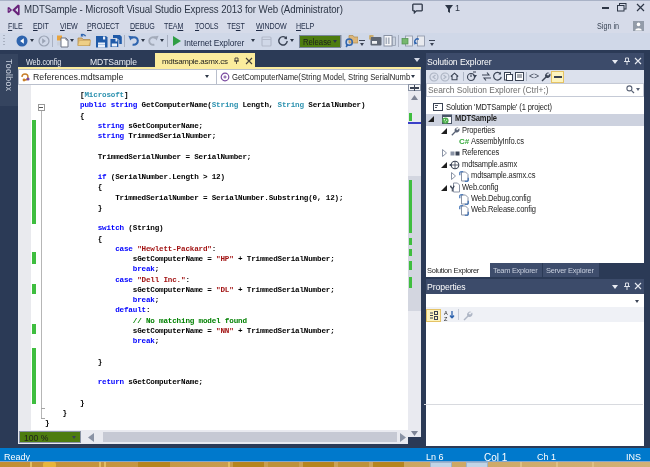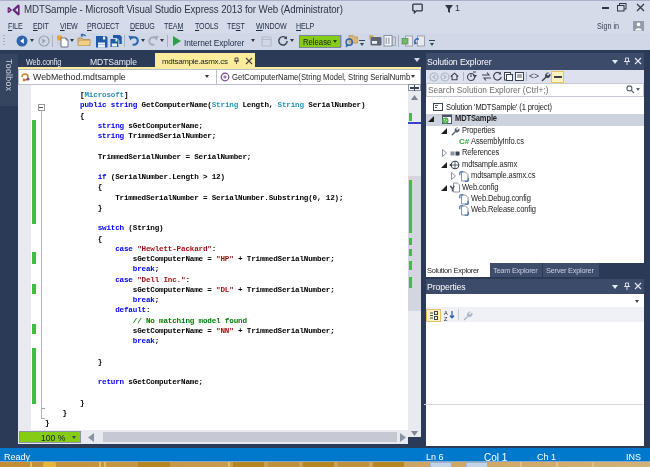--- a/index.html
+++ b/index.html
@@ -11,21 +11,21 @@
   #title{left:24px;top:4px;font-size:10px;letter-spacing:-0.1px;color:#2D3646;transform:scaleX(.97);transform-origin:0 50%;}
   .menu{top:21px;font-size:8.4px;letter-spacing:-0.15px;color:#1E2A45;transform:scaleX(.85);transform-origin:0 50%;}
   .menu u{text-decoration:underline;}
   
   #status{left:0;top:448px;width:650px;height:13px;background:#0079CC;color:#fff;font-size:9px;}
   #taskbar{left:0;top:461px;width:650px;height:6px;background:#C9962F;overflow:hidden;}
   
   .code{font-family:"Liberation Mono",monospace;font-size:7.6px;letter-spacing:-0.17px;line-height:10.25px;white-space:pre;color:#000;font-weight:bold;}
   .k{color:#0000FF;font-family:Liberation Mono, monospace;} .t{color:#2B91AF;} .s{color:#A31515;} .c{color:#008000;}
   .tabtxt{font-size:8.6px;letter-spacing:-0.1px;color:#E8EBF2;}
-  .combo{background:#84cc16;border:1px solid #7A8699;box-sizing:border-box;}
+  .combo{background:#4d7c0f;border:1px solid #7A8699;box-sizing:border-box;}
   .tree{font-size:8.4px;letter-spacing:-0.15px;color:#1E1E1E;white-space:nowrap;transform:scaleX(.9);transform-origin:0 50%;}
   .wtext{color:#fff;font-size:8.7px;letter-spacing:-0.1px;}
   .caret{width:0;height:0;border-left:2.8px solid transparent;border-right:2.8px solid transparent;border-top:3.8px solid #2D3646;}
 </style>
 </head>
 <body>
 <div id="app">
 
   <div class="abs" id="chrome"></div>
   <div class="abs" style="left:0;top:0;width:650px;height:1px;background:#A9B2C6;"></div>
@@ -196,21 +196,21 @@
   <div class="abs" style="left:18px;top:67px;width:403px;height:2px;background:#FBEC9D;"></div>
   <div class="abs" style="left:414px;top:58px;width:0;height:0;border-left:3px solid transparent;border-right:3px solid transparent;border-top:4px solid #D5DAE6;"></div>
 
   <div class="abs" style="left:18px;top:69px;width:403px;height:16px;background:#fff;border:1px solid #B9BFCC;box-sizing:border-box;"></div>
   <div class="abs" style="left:216px;top:69px;width:1px;height:16px;background:#B9BFCC;"></div>
   <svg class="abs" style="left:21px;top:72px" width="10" height="10" viewBox="0 0 10 10">
       <path d="M1 5 a3 3 0 1 1 3 3" fill="none" stroke="#C8802A" stroke-width="1.4"></path>
       <circle cx="7" cy="7" r="1.6" fill="#7A4AA0"></circle>
       <circle cx="3" cy="8" r="1.4" fill="#C8802A"></circle>
     </svg>
-  <div class="abs" style="left:33px;top:72px;font-size:8.8px;color:#1E1E1E;">WebMethod.mdtsample</div>
+  <div class="abs" style="left:33px;top:72px;font-size:8.8px;color:#1E1E1E;">References.mdtsample</div>
   <div class="abs caret" style="left:205px;top:75px"></div>
   <svg class="abs" style="left:220px;top:72px" width="10" height="10" viewBox="0 0 10 10">
       <circle cx="5" cy="5" r="3.8" fill="none" stroke="#7A4AA0" stroke-width="1.2"></circle>
       <path d="M3.4 5 h3.2 M5 3.4 v3.2" stroke="#7A4AA0" stroke-width="1"></path>
     </svg>
   <div class="abs" style="left:232px;top:72px;font-size:8.8px;color:#1E1E1E;white-space:nowrap;transform:scaleX(.87);transform-origin:0 50%;">GetComputerName(String Model, String SerialNumb</div>
   <div class="abs caret" style="left:411px;top:75px"></div>
 
   <div class="abs" style="left:18px;top:85px;width:13px;height:345px;background:#E9EAEE;"></div>
   <div class="abs" style="left:31px;top:85px;width:377px;height:345px;background:#fff;"></div>
@@ -275,21 +275,21 @@
   <div class="abs" style="left:408.5px;top:238px;width:3px;height:7px;background:#3FBE3F;"></div>
   <div class="abs" style="left:408.5px;top:249px;width:3px;height:7px;background:#3FBE3F;"></div>
   <div class="abs" style="left:408.5px;top:261px;width:3px;height:9px;background:#3FBE3F;"></div>
   <div class="abs" style="left:408.5px;top:277px;width:3px;height:11px;background:#3FBE3F;"></div>
   <svg class="abs" style="left:411px;top:431px" width="7" height="5" viewBox="0 0 7 5">
       <path d="M0 0 L7 0 L3.5 5 Z" fill="#7E8596"></path>
     </svg>
 
   <div class="abs" style="left:18px;top:430px;width:390px;height:14px;background:#E9EAF0;"></div>
   <div class="abs combo" style="left:19px;top:431px;width:62px;height:12px;border-color:#8A93A5;">
-    <div class="abs" style="left:21px;top:1px;font-size:8.6px;color:#1E1E1E">100 %</div>
+    <div class="abs" style="left:4px;top:1px;font-size:8.6px;color:#1E1E1E">100 %</div>
   </div>
   <div class="abs" style="left:72px;top:436px;width:0;height:0;border-left:2.5px solid transparent;border-right:2.5px solid transparent;border-top:3.5px solid #3A4354;"></div>
   <svg class="abs" style="left:88px;top:433px" width="6" height="9" viewBox="0 0 6 9">
       <path d="M6 0 L0 4.5 L6 9 Z" fill="#8A93A5"></path>
     </svg>
   <div class="abs" style="left:103px;top:432px;width:294px;height:10px;background:#C6C9D4;"></div>
   <svg class="abs" style="left:400px;top:433px" width="6" height="9" viewBox="0 0 6 9">
       <path d="M0 0 L6 4.5 L0 9 Z" fill="#8A93A5"></path>
     </svg>
 

